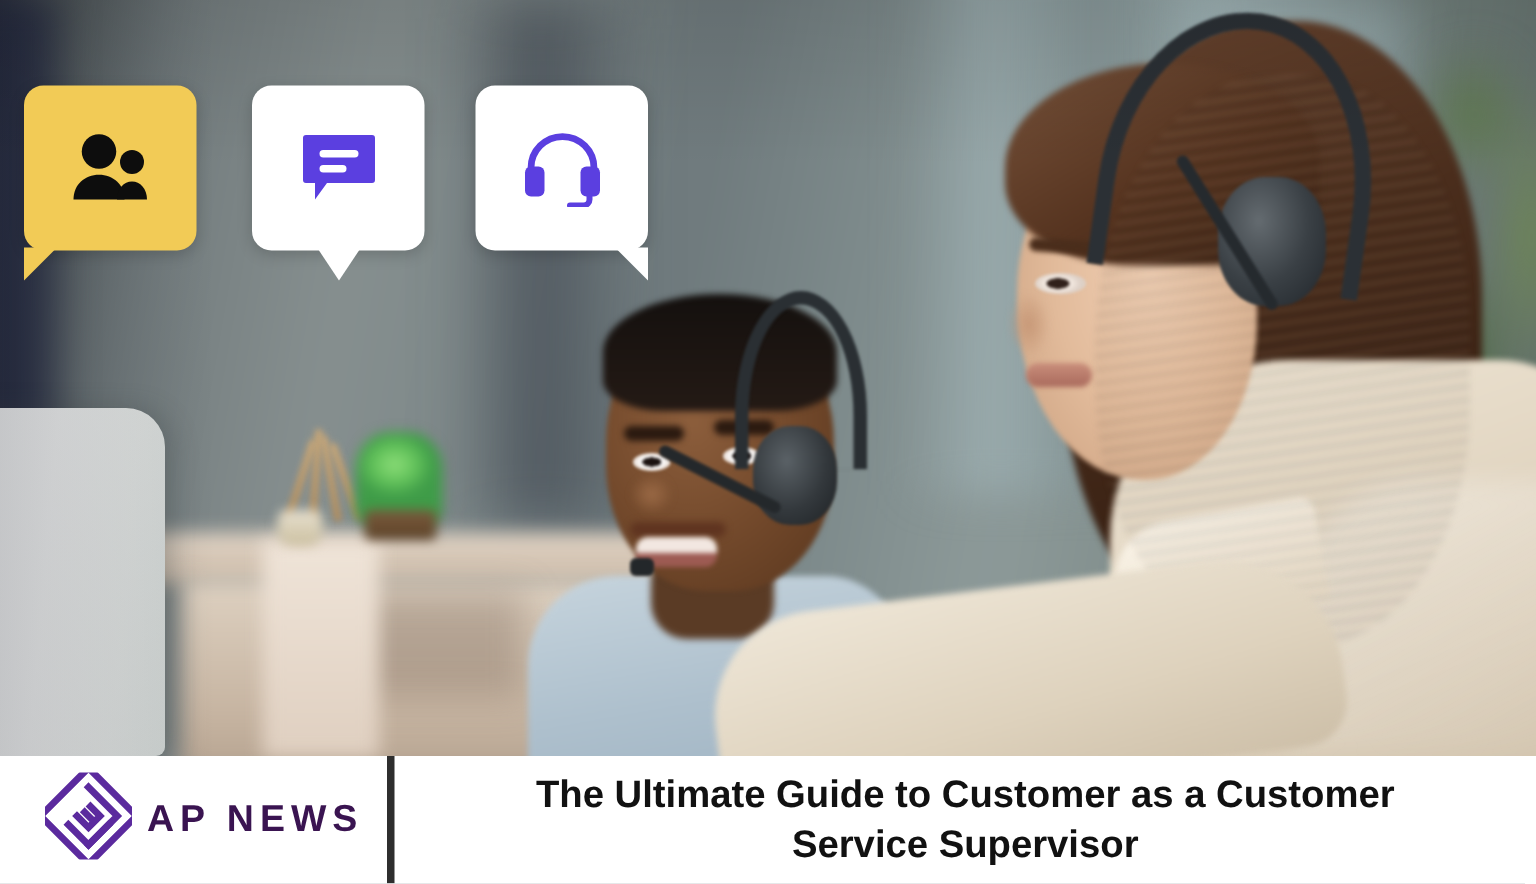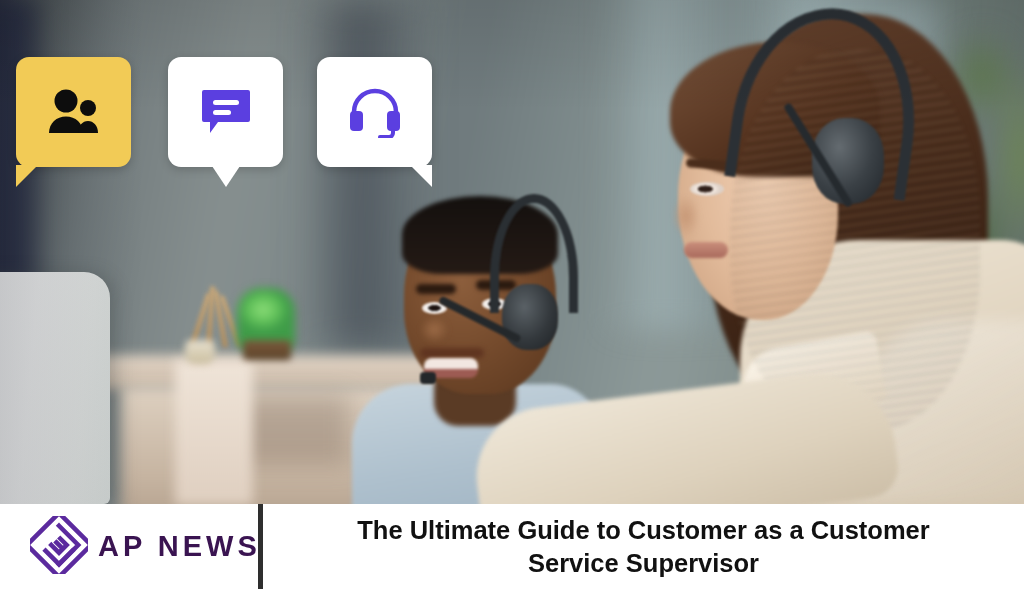--- a/index.html
+++ b/index.html
@@ -487,21 +487,21 @@
     width: 258px;
     flex: 0 0 258px;
     display: flex;
     align-items: center;
     padding-left: 30px;
     box-sizing: border-box;
     gap: 10px;
   }
   .brand-mark { flex: 0 0 auto; }
   .brand-name {
-    font-size: 29px;
+    font-size: 25px;
     font-weight: bold;
     letter-spacing: 4px;
     color: #3a1451;
     line-height: 1;
     white-space: nowrap;
   }
   .divider {
     width: 5px;
     flex: 0 0 5px;
     background: #2e2e2e;

